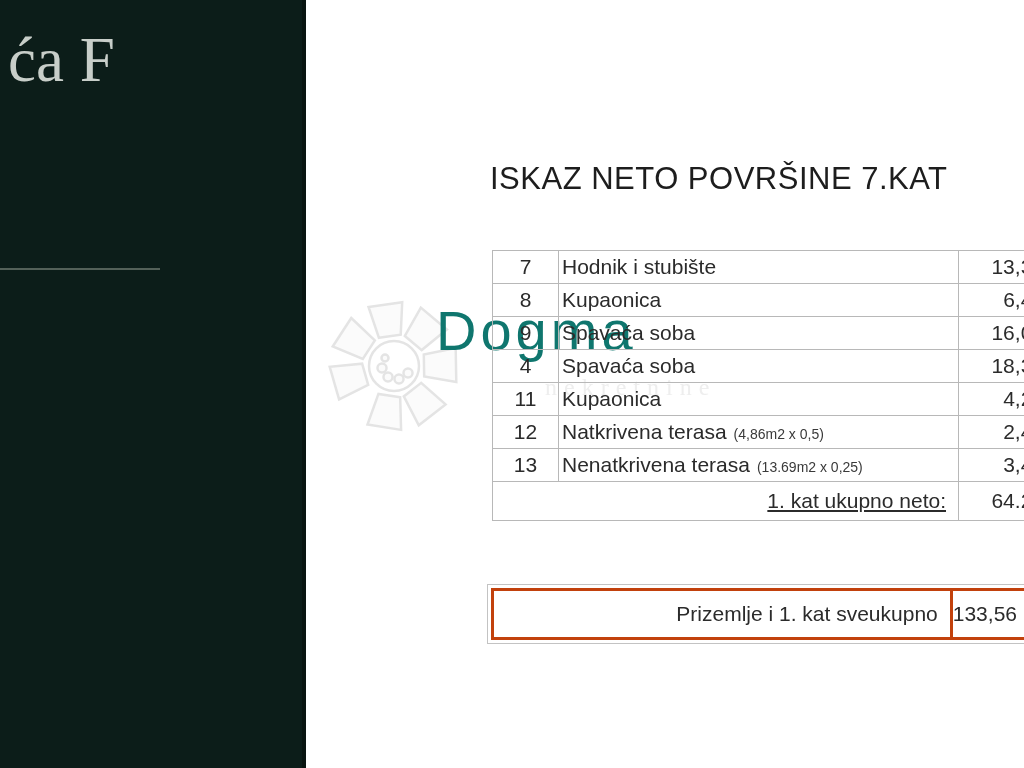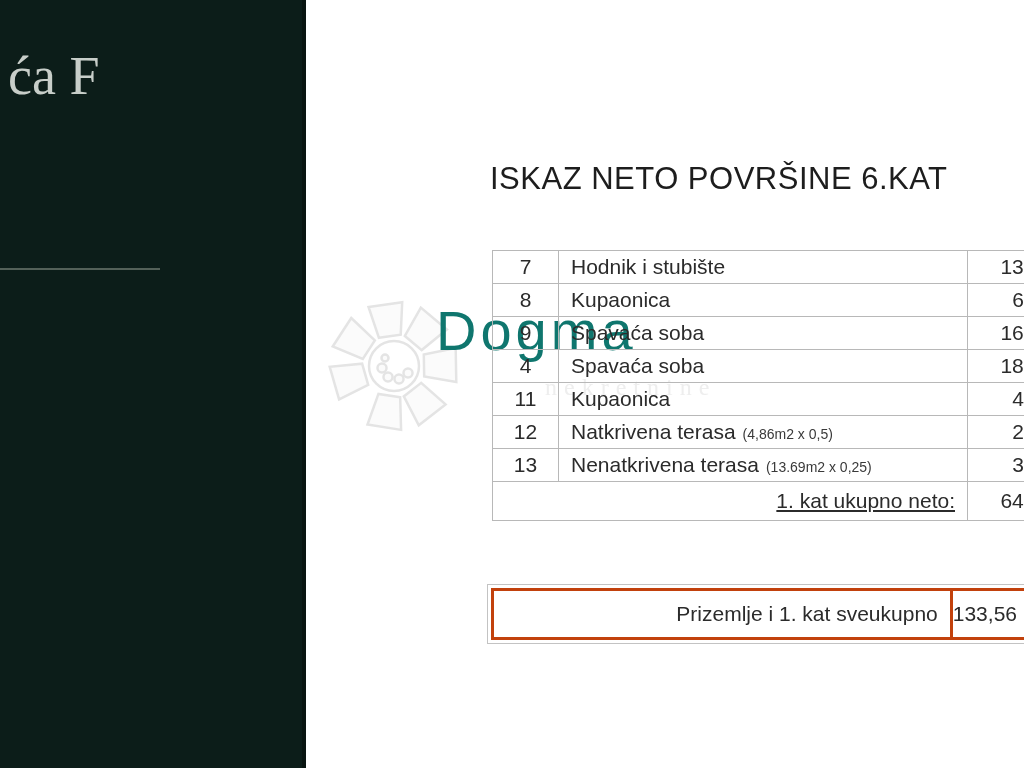--- a/index.html
+++ b/index.html
@@ -13,24 +13,23 @@
   .sidebar{
     position:absolute;left:0;top:0;width:306px;height:768px;
     background:#0c1d19;
     border-right:4px solid #091511;
     box-sizing:border-box;
     z-index:2;
   }
   .sidebar-text{
     position:absolute;left:8px;top:26px;
     font-family:"Liberation Serif", serif;
-    font-size:54px;line-height:68px;
+    font-size:63px;line-height:68px;
     color:#c8cec9;
     white-space:nowrap;
-    margin-top:16px;
   }
   .sidebar-divider{
     position:absolute;left:0;top:268px;width:160px;height:2px;
     background:#546159;
   }
   
   .watermark{position:absolute;z-index:0;}
   .wm-flower{position:absolute;left:318px;top:286px;}
   .wm-text{
     position:absolute;left:436px;top:298px;
@@ -54,21 +53,21 @@
     border-collapse:collapse;
     width:546px;table-layout:fixed;
     font-size:21px;color:#2b2b2b;
   }
   .area-table td{
     border:1px solid #b8b8b8;
     height:32px;padding:0;background:transparent;
     white-space:nowrap;overflow:visible;
   }
   .area-table .c-num{width:65px;text-align:center;}
-  .area-table .c-label{width:396px;padding-left:12px;}
+  .area-table .c-label{width:396px;padding-left:3px;}
   .area-table .c-val{width:85px;text-align:right;padding-right:14px;}
   .area-table .note:not(:empty){margin-left:7px;font-size:14px;color:#3a3a3a;}
   .area-table .total-row td{height:38px;}
   .area-table .total-label{text-align:right;padding-right:12px;text-decoration:underline;}
   
   .summary-outer{
     position:absolute;left:487px;top:584px;z-index:1;
     width:551px;box-sizing:border-box;
     border:1px solid #c3c3c3;padding:3px;
     background:transparent;
@@ -104,21 +103,21 @@
       <circle cx="-6" cy="11" r="4.5"></circle>
       <circle cx="5" cy="13" r="4.5"></circle>
       <circle cx="14" cy="7" r="4.5"></circle>
       <circle cx="-9" cy="-8" r="3.5"></circle>
     </g>
   </svg>
   <div class="wm-text">Dogma</div>
   <div class="wm-subtext">nekretnine</div>
 </div>
 
-<div class="page-title">ISKAZ NETO POVRŠINE 6.KAT</div>
+<div class="page-title">ISKAZ NETO POVRŠINE 7.KAT</div>
 
 <table class="area-table">
   <tbody>
     <tr>
       <td class="c-num">7</td>
       <td class="c-label"><span>Hodnik i stubište</span><span class="note"></span></td>
       <td class="c-val">13,35</td>
     </tr>
     <tr>
       <td class="c-num">8</td>

